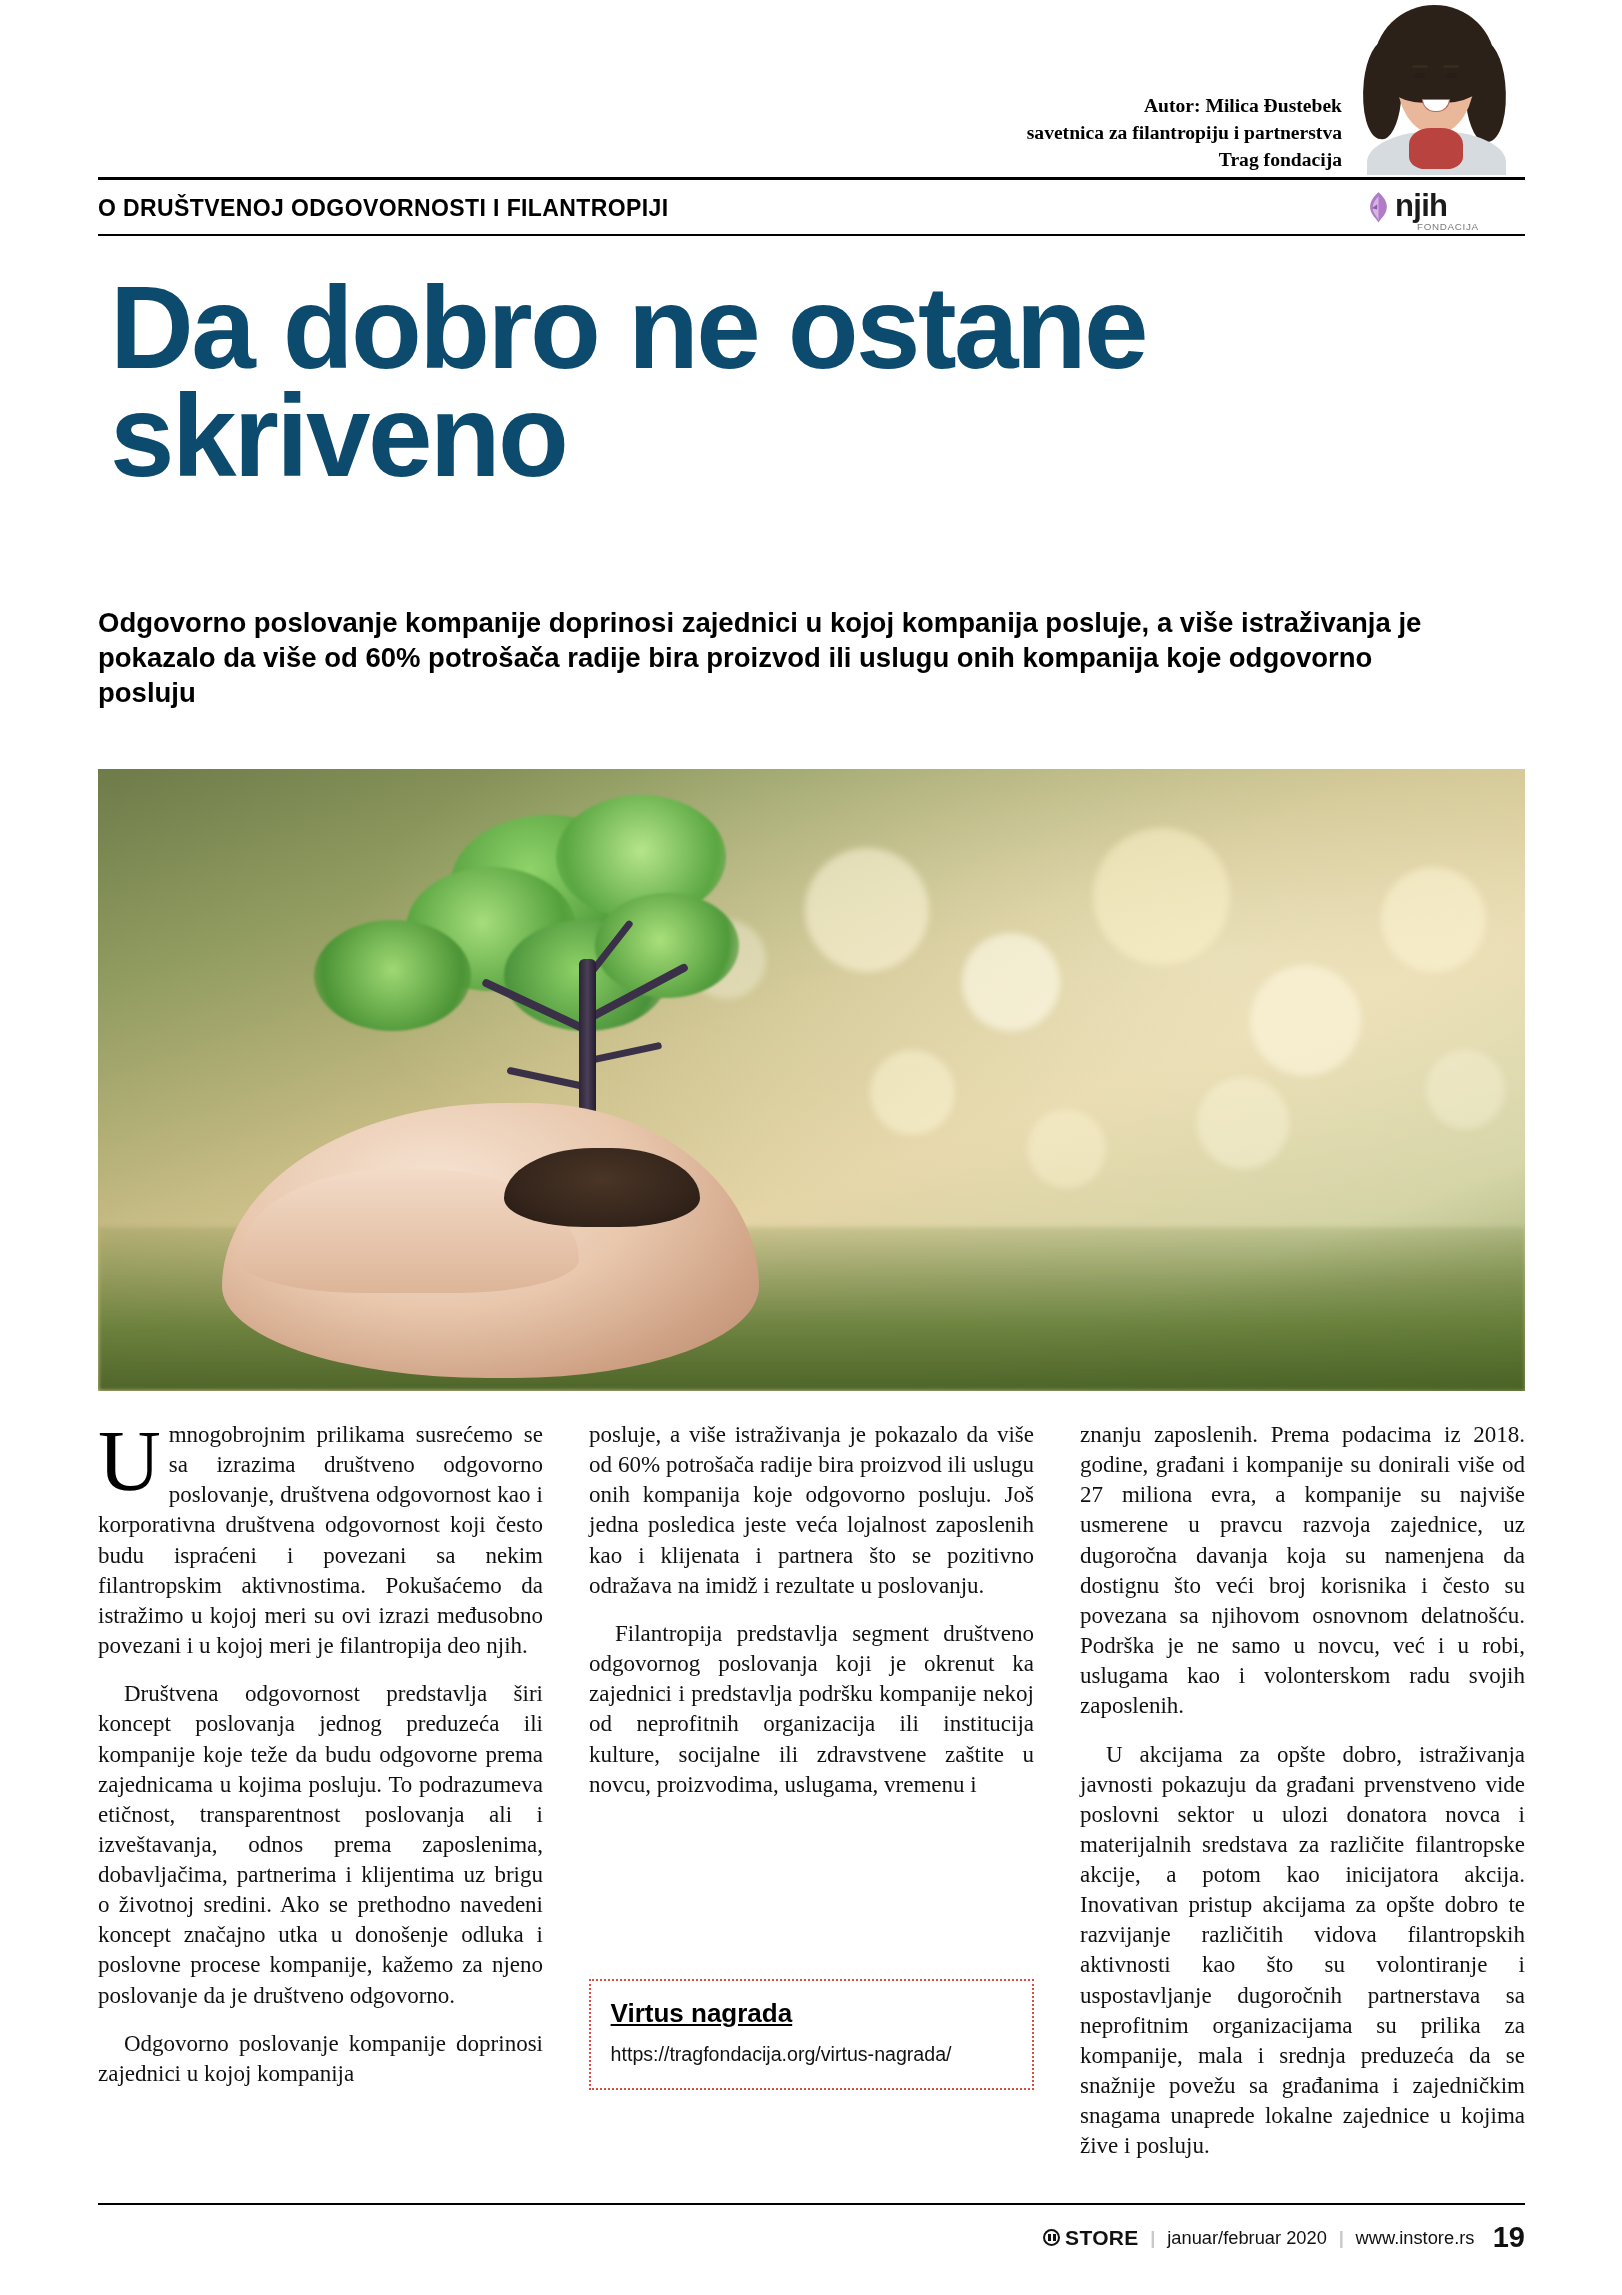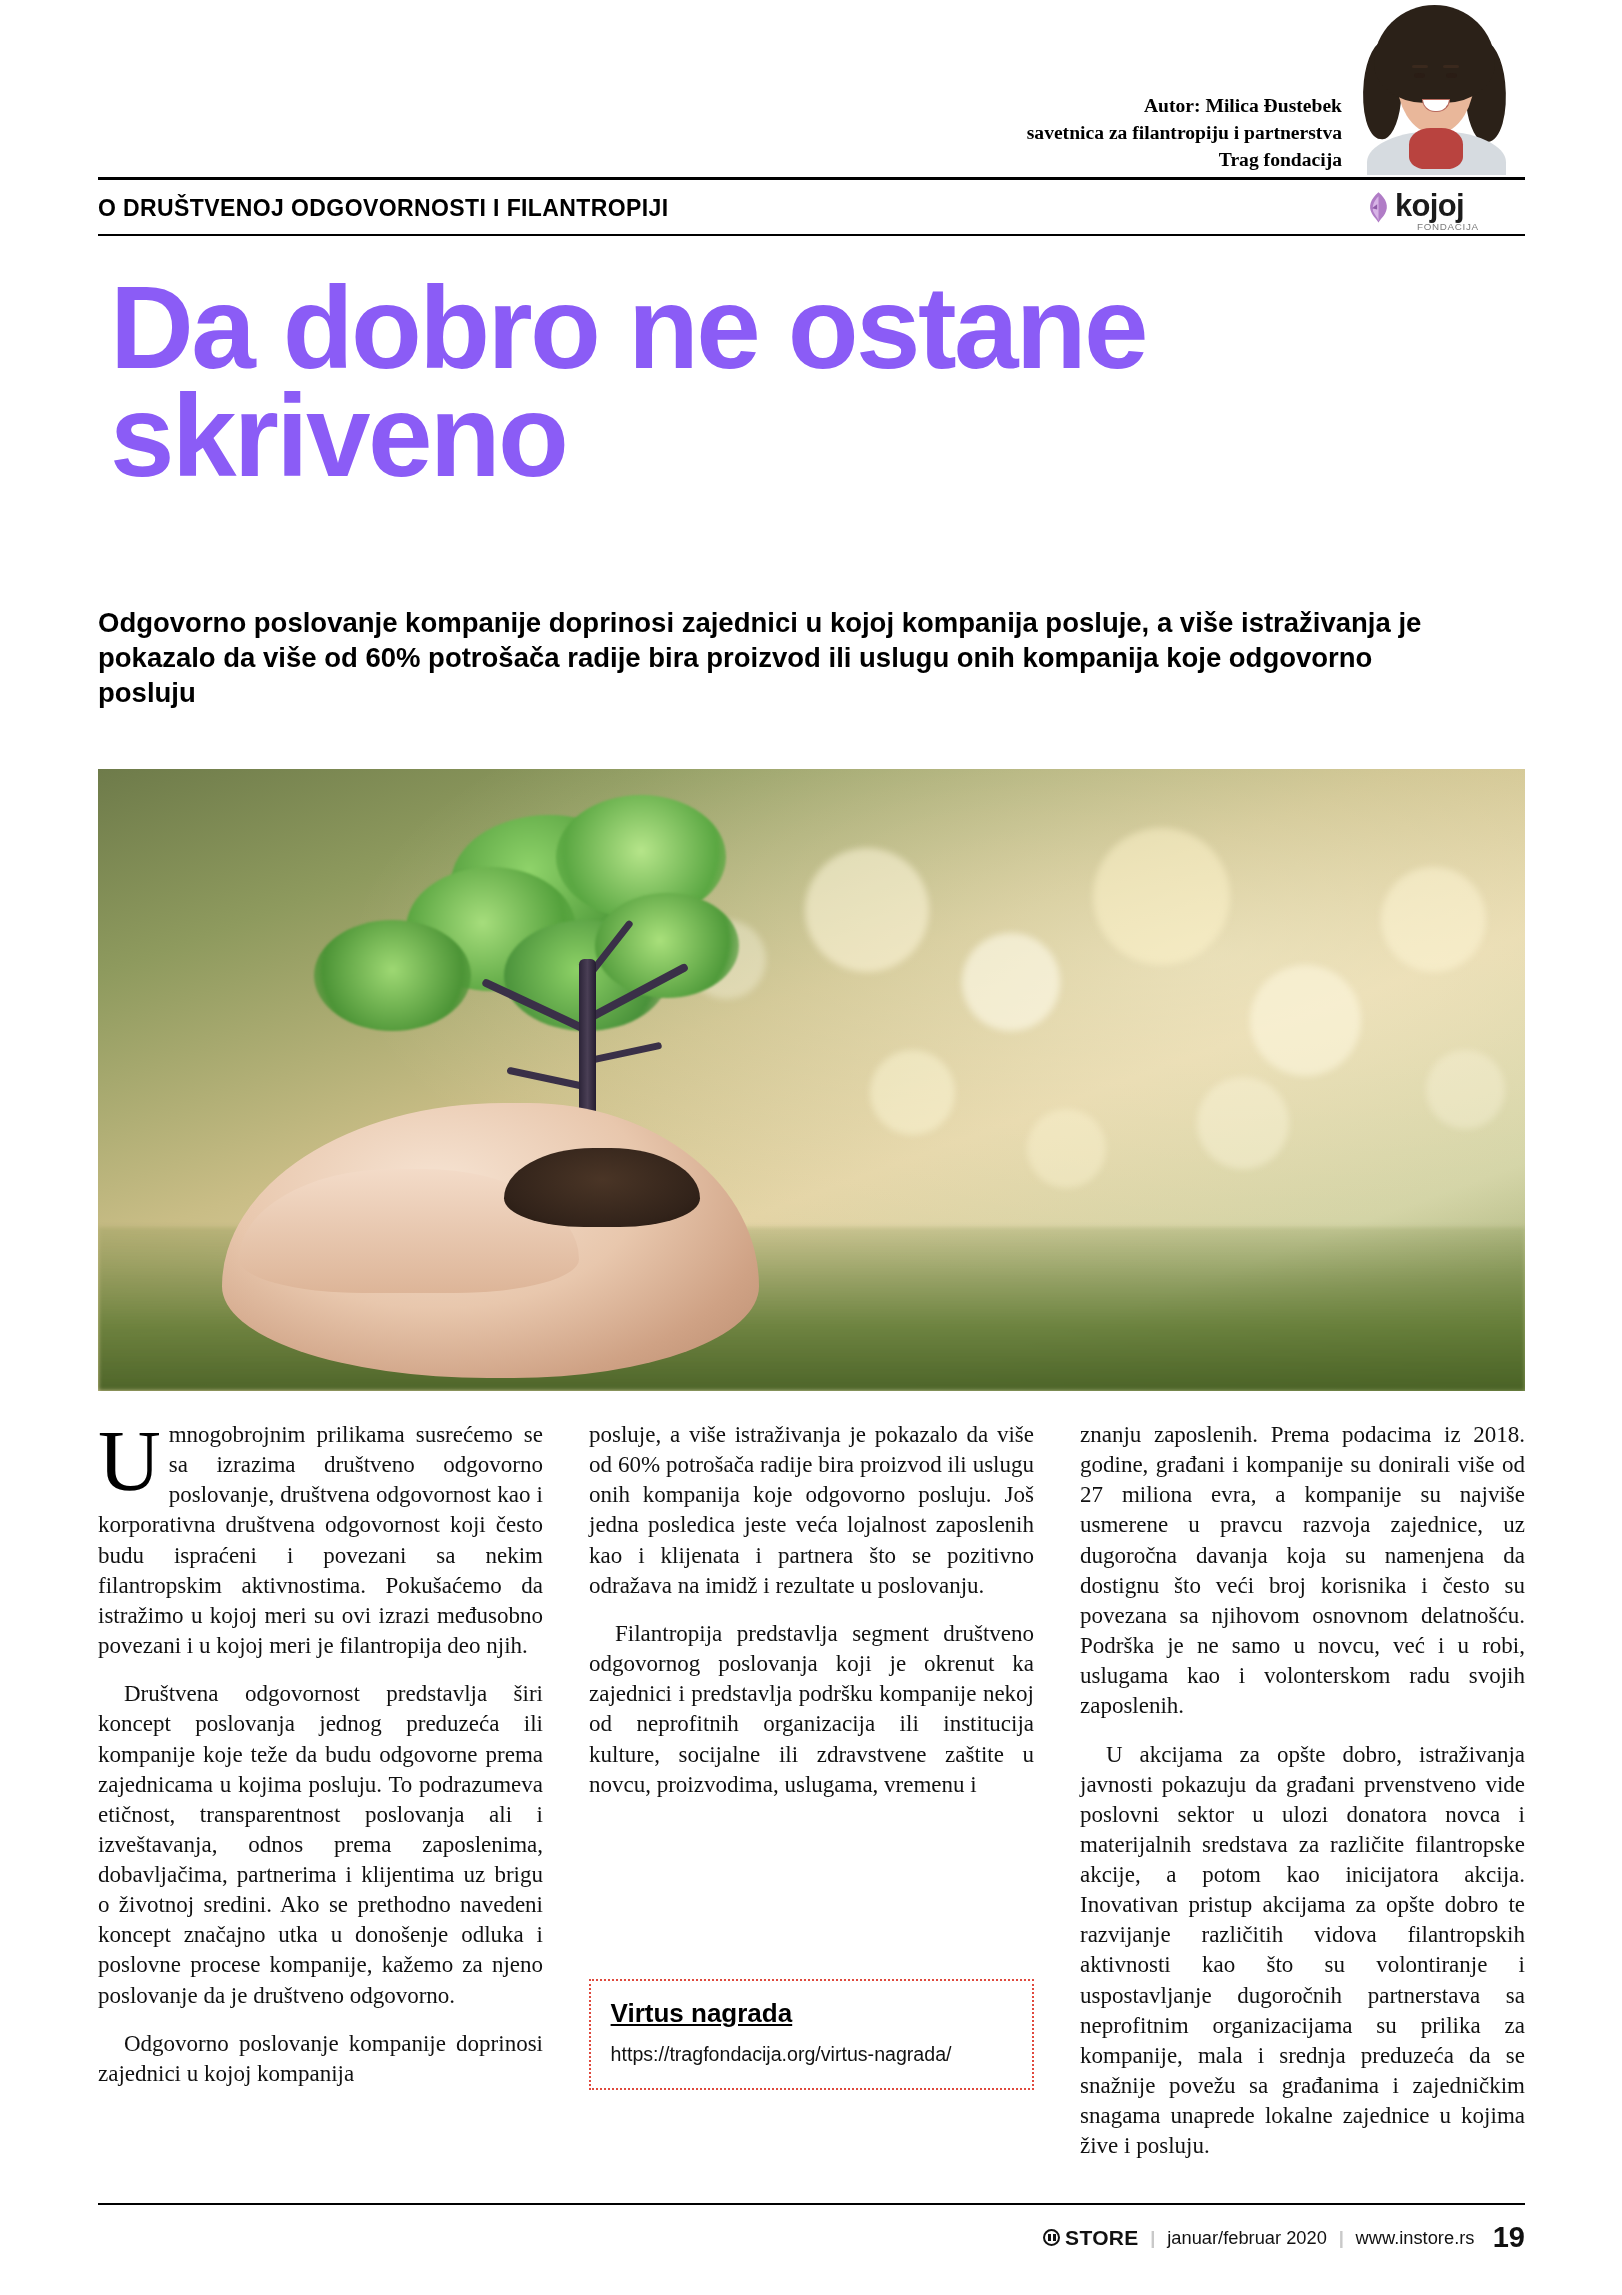--- a/index.html
+++ b/index.html
@@ -178,21 +178,21 @@
   .headline {
     position: absolute;
     left: 110px;
     top: 275px;
     width: 1243px;
     font-family: "Liberation Sans", sans-serif;
     font-weight: bold;
     font-size: 116px;
     line-height: 0.93;
     letter-spacing: -2.6px;
-    color: #8b5cf6;
+    color: #0c4a6e;
   }
   .deck {
     position: absolute;
     left: 98px;
     top: 605px;
     width: 1348px;
     font-family: "Liberation Sans", sans-serif;
     font-weight: bold;
     font-size: 27.5px;
     line-height: 1.28;
@@ -425,21 +425,21 @@
   <div class="rule-top"></div>
 
   <div class="kicker">O DRUŠTVENOJ ODGOVORNOSTI I FILANTROPIJI</div>
 
   <div class="trag-logo">
     <svg class="leaf" viewBox="0 0 44 50">
       <path d="M22 2 C10 12 6 24 12 34 C16 41 22 46 22 48 C22 46 28 41 32 34 C38 24 34 12 22 2 Z" fill="#b07cc6"></path>
       <path d="M22 8 C14 16 11 26 15 33 C18 38 22 43 22 46 Z" fill="#d7b3e6"></path>
       <path d="M20 20 l-8 6 l8 2 Z" fill="#8f5aa8"></path>
     </svg>
-    <div class="word">kojoj</div>
+    <div class="word">njih</div>
     <div class="sub">FONDACIJA</div>
   </div>
 
   <div class="rule-under-kicker"></div>
 
   <h1 class="headline">Da dobro ne ostane skriveno</h1>
 
   <h2 class="deck">Odgovorno poslovanje kompanije doprinosi zajednici u kojoj kompanija posluje, a više istraživanja je pokazalo da više od 60% potrošača radije bira proizvod ili uslugu onih kompanija koje odgovorno posluju</h2>
 
   <div class="hero">

